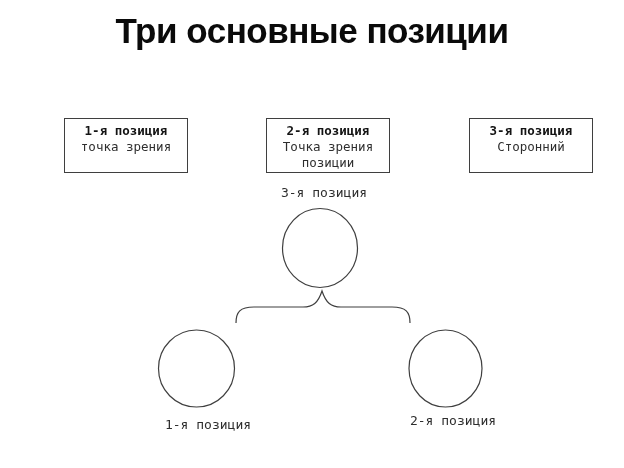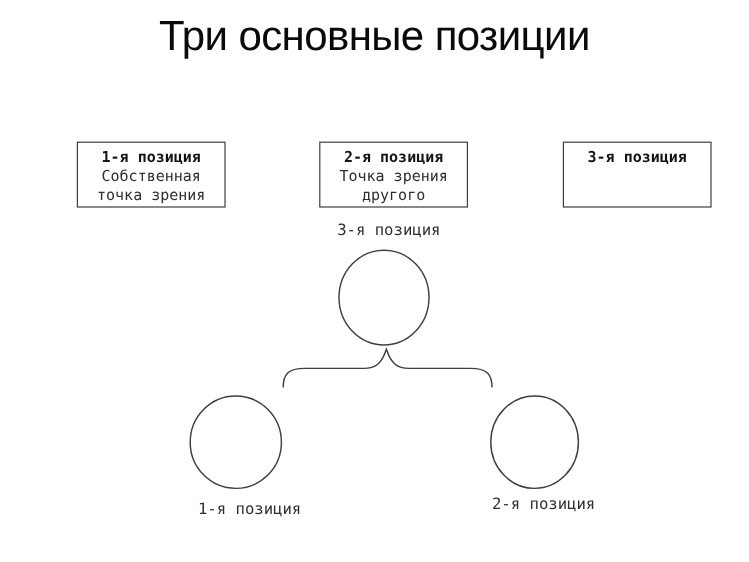--- a/index.html
+++ b/index.html
@@ -16,21 +16,21 @@
     font-family: "DejaVu Sans Mono", "Liberation Mono", monospace;
   }
   .title {
     position: absolute;
     top: 10px;
     left: 0;
     width: 624px;
     margin: 0;
     text-align: center;
     font-family: "Liberation Sans", sans-serif;
-    font-weight: 400;
+    font-weight: 700;
     font-size: 35px;
     line-height: 41px;
     letter-spacing: -0.5px;
     color: var(--title, #0a0a0a);
   }
   .pos-box {
     position: absolute;
     top: 118px;
     height: 55px;
     box-sizing: border-box;
@@ -77,32 +77,32 @@
 </style>
 </head>
 <body>
 
 <div class="slide">
 
   <h1 class="title"><span>Три основные позиции</span><br></h1>
 
   <div class="pos-box box-1">
     <div class="box-heading">1-я позиция</div>
-    <div class="box-line">Собственная</div>
     <div class="box-line">точка зрения</div>
   </div>
 
   <div class="pos-box box-2">
     <div class="box-heading">2-я позиция</div>
     <div class="box-line">Точка зрения</div>
-    <div class="box-line">другого</div>
+    <div class="box-line">позиции</div>
   </div>
 
   <div class="pos-box box-3">
     <div class="box-heading">3-я позиция</div>
+    <div class="box-line">Сторонний</div>
   </div>
 
   <svg class="diagram-svg" viewBox="0 0 624 468" xmlns="http://www.w3.org/2000/svg">
     <ellipse cx="320" cy="248" rx="37.5" ry="39.5"></ellipse>
     <ellipse cx="196.5" cy="368.5" rx="38" ry="38.5"></ellipse>
     <ellipse cx="445.5" cy="368.5" rx="36.5" ry="38.5"></ellipse>
     <path d="M 236 323
              C 236 312, 240 307, 254 307
              L 303 307
              C 313 307, 318 303, 322 291

